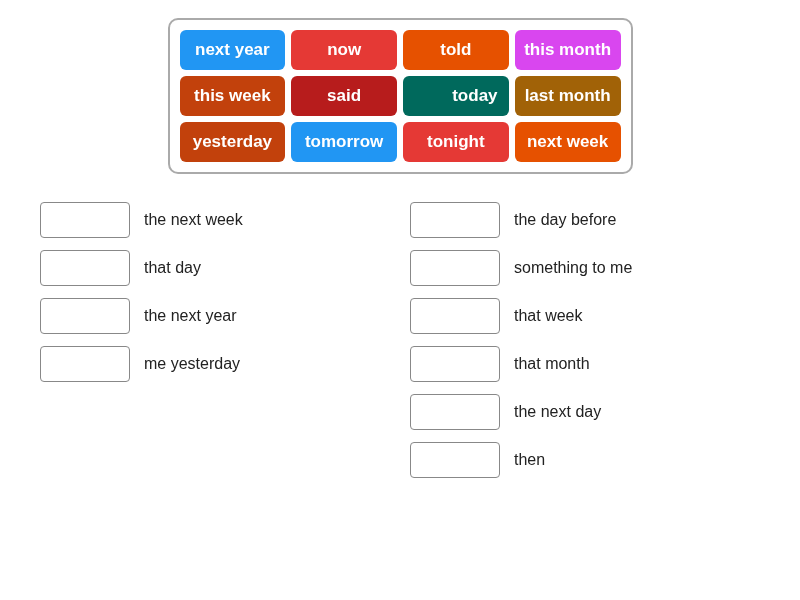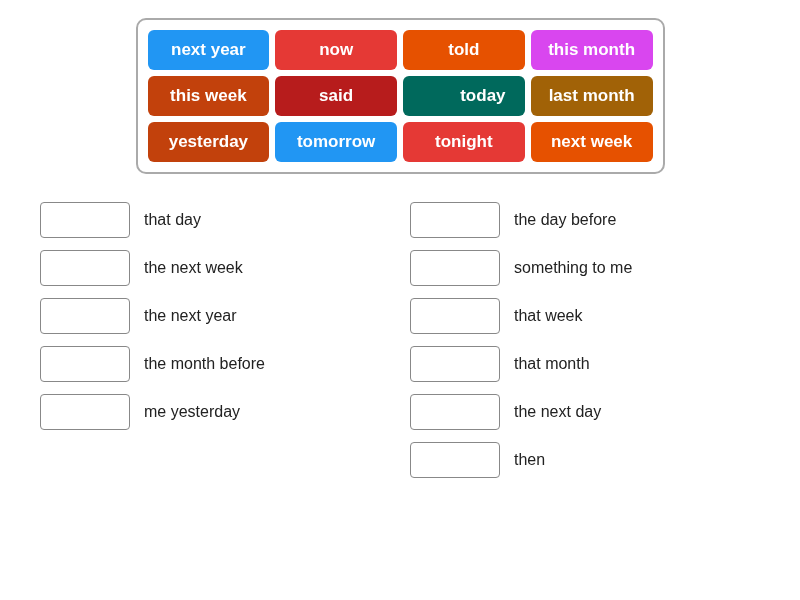--- a/index.html
+++ b/index.html
@@ -10,21 +10,21 @@
       height: 600px;
       overflow: hidden;
       position: relative;
     }
 
     .word-bank {
       border: 2px solid #aaa;
       border-radius: 10px;
       padding: 10px;
       margin: 18px auto 0 auto;
-      width: 529px;
+      width: 465px;
       display: grid;
       grid-template-columns: repeat(4, 1fr);
       gap: 6px;
     }
 
     .word-tile {
       border-radius: 6px;
       padding: 10px 6px;
       text-align: center;
       font-size: 17px;
@@ -85,33 +85,29 @@
     <div class="word-tile purple">yesterday</div>
     <div class="word-tile blue">tomorrow</div>
     <div class="word-tile red">tonight</div>
     <div class="word-tile orange">next week</div>
   </div>
 
 <div class="matching-area">
   <div id="left-col">
       <div class="match-row">
         <div class="match-box"></div>
+        <span class="match-label">the next week</span>
+      </div>
+      <div class="match-row">
+        <div class="match-box"></div>
         <span class="match-label">that day</span>
       </div>
       <div class="match-row">
         <div class="match-box"></div>
-        <span class="match-label">the next week</span>
-      </div>
-      <div class="match-row">
-        <div class="match-box"></div>
         <span class="match-label">the next year</span>
-      </div>
-      <div class="match-row">
-        <div class="match-box"></div>
-        <span class="match-label">the month before</span>
       </div>
       <div class="match-row">
         <div class="match-box"></div>
         <span class="match-label">me yesterday</span>
       </div>
     </div>
   <div id="right-col">
       <div class="match-row">
         <div class="match-box"></div>
         <span class="match-label">the day before</span>

